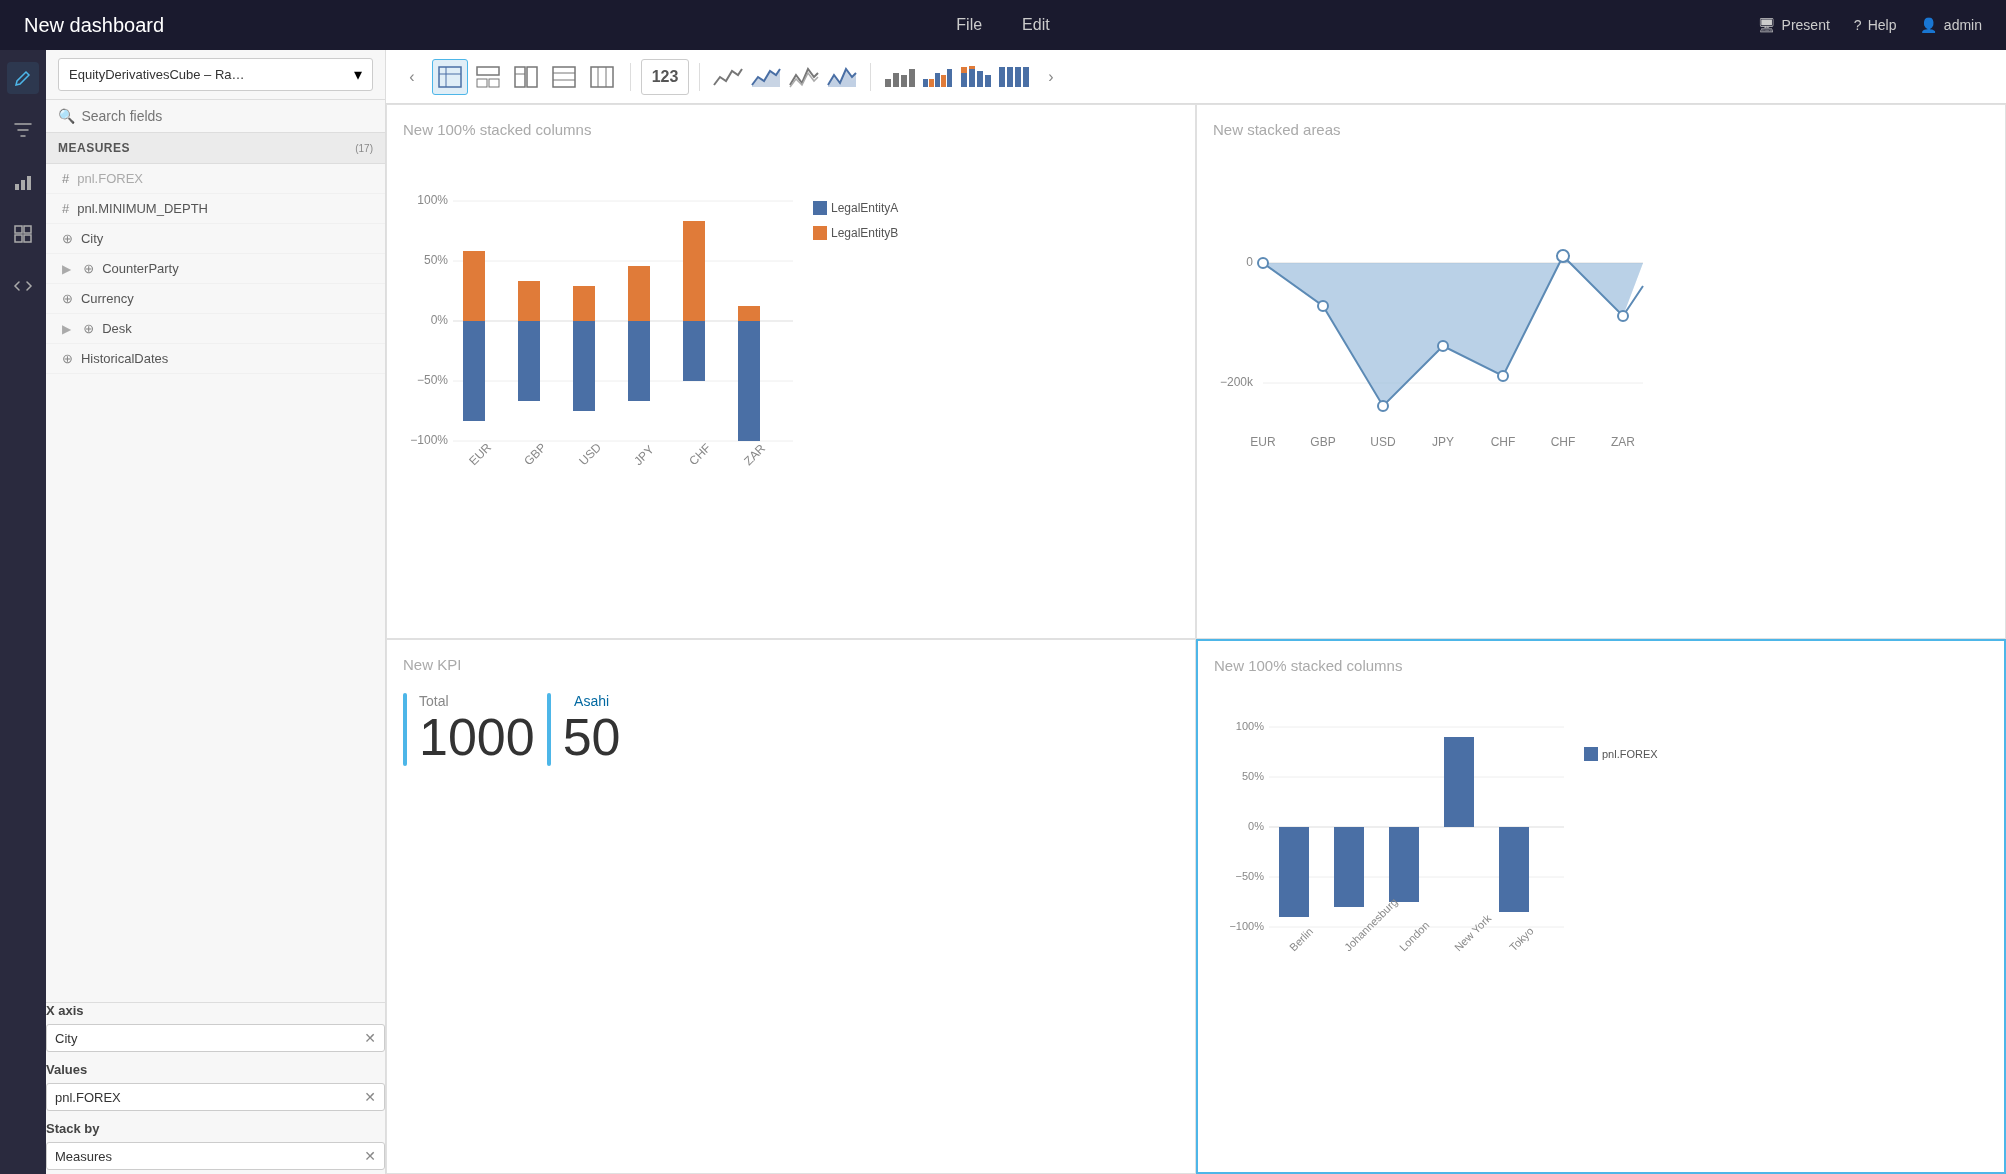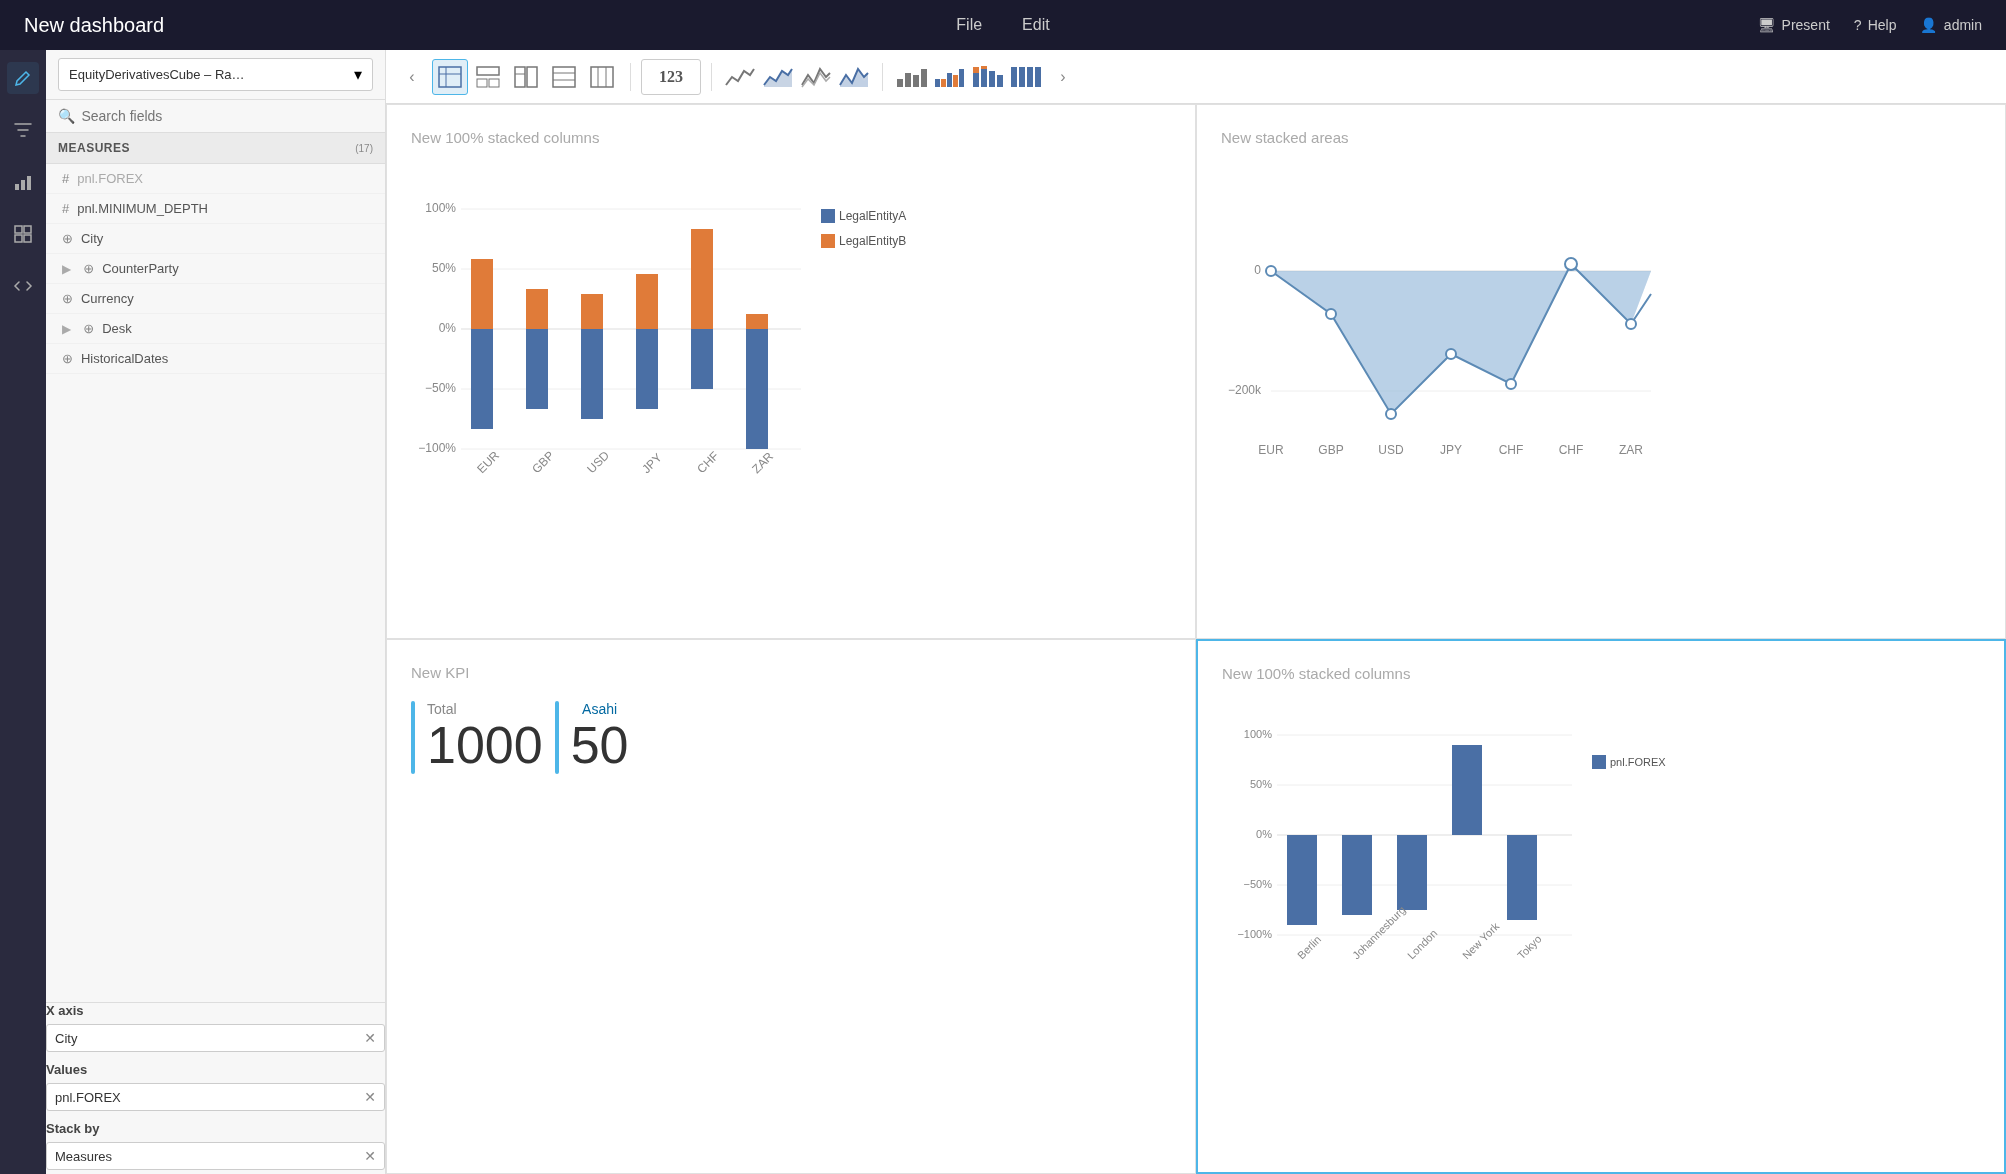--- a/index.html
+++ b/index.html
@@ -149,22 +149,22 @@
       border: 1px solid transparent;
       border-radius: 3px;
       cursor: pointer;
       color: #555;
       font-size: 14px;
     }
     .toolbar-btn.active { background: #e0eef7; border-color: #4db6e8; }
     .toolbar-separator { width: 1px; height: 28px; background: #ddd; margin: 0 4px; }
     .toolbar-nav { width: 28px; height: 28px; display: flex; align-items: center; justify-content: center; cursor: pointer; color: #888; }
     .toolbar-kpi {
-      width: 60px; height: 36px; display: flex; align-items: center; justify-content: center;
-      border: 1px solid #ccc; border-radius: 3px; cursor: pointer; font-size: 16px; font-weight: 600; color: #555; font-family: Liberation Serif, serif;
+      width: 48px; height: 36px; display: flex; align-items: center; justify-content: center;
+      border: 1px solid #ccc; border-radius: 3px; cursor: pointer; font-size: 16px; font-weight: 600; color: #555;
     }
 
     
     .dashboard-area {
       flex: 1;
       background: white;
       display: flex;
       flex-direction: column;
       overflow: hidden;
     }
@@ -173,21 +173,21 @@
       flex: 1;
       display: grid;
       grid-template-columns: 1fr 1fr;
       grid-template-rows: 1fr 1fr;
       gap: 0;
       overflow: hidden;
     }
 
     .chart-panel {
       border: 1px solid #e0e0e0;
-      padding: 24px;
+      padding: 16px;
       position: relative;
       background: white;
       overflow: hidden;
     }
     .chart-panel.selected { border: 2px solid #4db6e8; }
 
     .chart-title {
       font-size: 15px;
       color: #aaa;
       margin-bottom: 8px;

